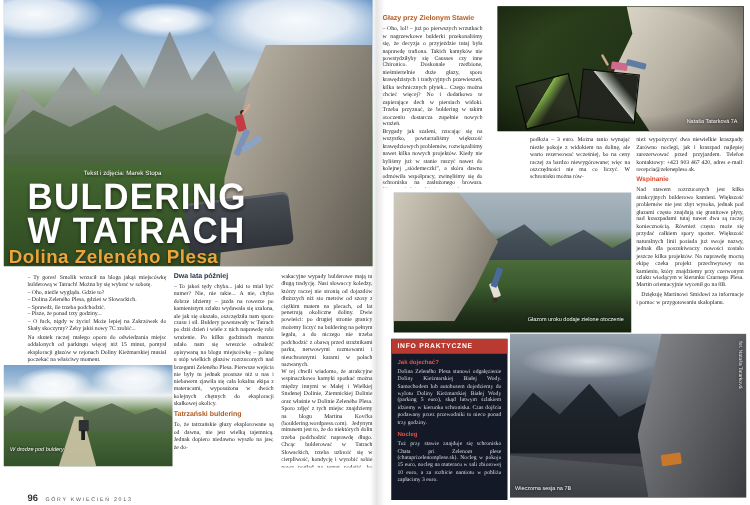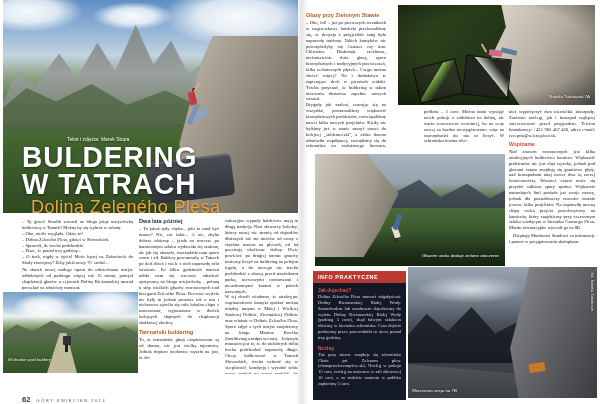--- a/index.html
+++ b/index.html
@@ -75,22 +75,22 @@
     clip-path:polygon(22% 0,100% 0,100% 100%,10% 100%,0 62%,14% 26%);}
   .photo-dusk .orangepad{position:absolute;right:52px;bottom:26px;width:16px;height:9px;background:#c8772b;border-radius:1px;transform:rotate(-8deg);}
   .vcredit{position:absolute;right:2px;top:6px;font-family:"Liberation Sans",sans-serif;font-size:4px;color:#e8e8e8;
     writing-mode:vertical-rl;text-shadow:0 0 2px rgba(0,0,0,.8);}
   
   .hero-credit{position:absolute;left:64px;top:136px;font-family:"Liberation Sans",sans-serif;font-size:5px;color:#fff;
     text-shadow:0 1px 2px rgba(0,0,0,.7);}
   .t1,.t2{position:absolute;left:19px;margin:0;font-family:"Liberation Sans",sans-serif;font-weight:bold;
     font-size:28px;letter-spacing:1px;color:#ffffff;text-shadow:0 1px 3px rgba(0,0,0,.55);transform:scaleY(1.05);}
   .t1{top:142px;} .t2{top:169px;}
-  .sub{position:absolute;left:28px;top:197px;margin:0;font-family:"Liberation Sans",sans-serif;font-weight:normal;
-    font-size:18px;letter-spacing:.4px;color:#eda43b;text-shadow:0 1px 2px rgba(0,0,0,.55);}
+  .sub{position:absolute;left:4px;top:197px;margin:0;font-family:"Liberation Sans",sans-serif;font-weight:bold;
+    font-size:15px;letter-spacing:.4px;color:#eda43b;text-shadow:0 1px 2px rgba(0,0,0,.55);}
   
   .info-box{left:313px;top:271px;width:93px;height:129px;background:#141927;overflow:hidden;}
   .info-title{background:#b93a30;color:#ffffff;font-family:"Liberation Sans",sans-serif;font-weight:bold;
     font-size:5.4px;letter-spacing:.6px;padding:3px 5px;}
   .info-box h4{margin:5px 5px 1px 5px;font-family:"Liberation Sans",sans-serif;font-size:4.8px;color:#e0544a;}
   .info-box p{margin:0 5px;font-size:4.5px;line-height:1.3;color:#d9dce2;text-align:justify;}
   
   .footer{left:22px;top:388px;font-family:"Liberation Sans",sans-serif;color:#333;}
   .footer .pn{font-weight:bold;font-size:7.5px;margin-right:6px;}
   .footer .ft{font-size:4.2px;letter-spacing:1.4px;text-transform:uppercase;color:#555;}
@@ -152,21 +152,21 @@
       <h3 class="h-rust" style="margin-top:3px;">Tatrzański buldering</h3>
       <p class="bodytext" style="margin:0;">To, że tatrzańskie głazy eksplorowane są od dawna, nie jest wielką tajemnicą. Jednak dopiero niedawno wyszło na jaw, że do-</p>
     </div>
 
     <div class="col" style="left:225px;top:218px;width:73px;height:156px;">
       <p class="bodytext" style="margin:0;">wakacyjne wypady bulderowe mają tu długą tradycję. Nasi słowaccy koledzy, którzy raczej nie stronią od dojazdów dłuższych niż sto metrów od szosy z ciężkim matem na plecach, od lat penetrują okoliczne doliny. Dwie powieści: po drugiej stronie granicy możemy liczyć na buldering na pełnym legalu, a do niczego nie trzeba podchodzić z obawą przed strażnikami parku, nerwowymi rozmowami i nieuchronnymi karami w połach nazwanych.
 W tej chwili wiadomo, że atrakcyjne wspinaczkowo kamyki spotkać można między innymi w Małej i Wielkiej Studenej Dolinie, Ziemnickiej Dolinie oraz właśnie w Dolinie Zeleného Plesa. Sporo zdjęć z tych miejsc znajdziemy na blogu Martina Kovčka (bouldering.wordpress.com). Jedynym minusem jest to, że do niektórych dolin trzeba podchodzić naprawdę długo. Chcąc bulderować w Tatrach Słowackich, trzeba uzbroić się w cierpliwość, kondycję i wyrobić sobie nowy pogląd na temat podejść, bo kilkugodzinny spacerek w jedną stronę to tutaj standard, nie wyjątek.</p>
     </div>
 
     <div class="abs footer">
-      <span class="pn">62</span><span class="ft">GÓRY KWIECIEŃ 2013</span>
+      <span class="pn">96</span><span class="ft">GÓRY KWIECIEŃ 2013</span>
     </div>
   </section>
 
   <section>
 
     <div class="col" style="left:306px;top:12px;width:80px;height:138px;">
       <h3 class="h-rust">Głazy przy Zielonym Stawie</h3>
       <p class="bodytext" style="margin:0;">– Oho, lol! – już po pierwszych wrzutkach w nagrzewkowe bulderki przekonaliśmy się, że decyzja o przyjeździe tutaj była naprawdę trafiona. Takich kamyków nie powstydziłyby się Causses czy inne Chironico. Doskonale rzeźbione, nieśmiertelnie duże głazy, sporo krawędzistych i tradycyjnych przewieszeń, kilka technicznych płytek... Czego można chcieć więcej? No i dodatkowo te zapierające dech w piersiach widoki. Trzeba przyznać, że buldering w takim otoczeniu dostarcza zupełnie nowych wrażeń.
 Brygady jak szaleni, rzucając się na wszystko, powtarzaliśmy większość krawędziowych problemów, rozwiązaliśmy nawet kilka nowych projektów. Kiedy nie byliśmy już w stanie ruszyć nawet do kolejnej „siódemeczki”, a skóra dawno odmówiła współpracy, zwinęliśmy się do schroniska na zasłużonego browara. Niestety, kolejny dzień przywitał nas gęstą powłoką chmur, a na dodatek spadła kurtyna deszczu... i powrotem do cywilizacji, wiemy, że na pewno zagościmy jeszcze nad Zielonym Stawem.</p>
     </div>

